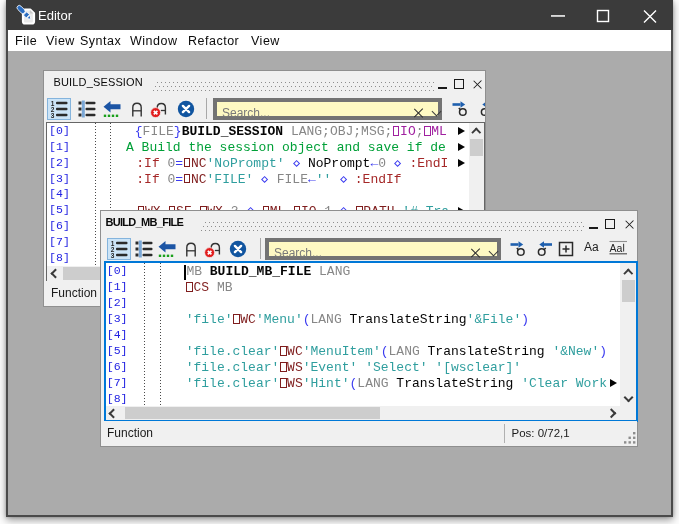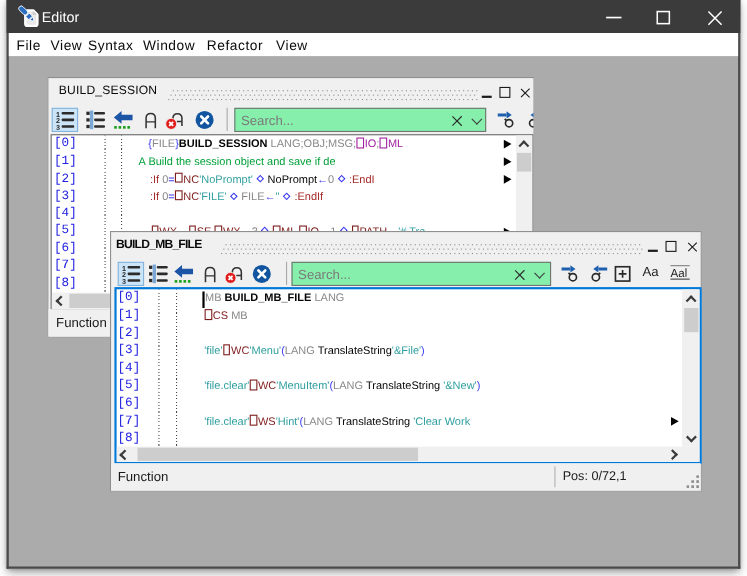--- a/index.html
+++ b/index.html
@@ -18,31 +18,31 @@
 .dotpx{position:absolute;left:0;top:0;width:1px;height:1px}
 .cmin{position:absolute;width:9px;height:2px;background:#1a1a1a}
 .cmax{position:absolute;width:10px;height:10px;border:1.5px solid #1a1a1a}
 .cclose{position:absolute;width:9px;height:9px}
 .cclose:before,.cclose:after{content:"";position:absolute;left:3.9px;top:-0.8px;width:1.35px;height:11px;background:#1a1a1a}
 .cclose:before{transform:rotate(45deg)}.cclose:after{transform:rotate(-45deg)}
 
 .ico{position:absolute}
 .selbtn{position:absolute;background:#cce4f7;border:1px solid #84b4dd}
 .tsep{position:absolute;width:1px;background:#a8a8a8}
-.sbox{position:absolute;height:22px;background:#86efac;border:1px solid #737373}
+.sbox{position:absolute;height:22px;background:#fef9c3;border:4px solid #737373}
 .sph{position:absolute;left:5px;top:3.5px;font-size:12px;color:#7a7a7a}
 .sx{position:absolute;width:10px;height:10px}
 .sx:before,.sx:after{content:"";position:absolute;left:4.5px;top:-1px;width:1.2px;height:12px;background:#2a2a2a}
 .sx:before{transform:rotate(45deg)}.sx:after{transform:rotate(-45deg)}
 .chev{position:absolute;width:7px;height:7px;border-left:1.5px solid #3c3c3c;border-bottom:1.5px solid #3c3c3c}
 
 .edit{position:absolute;background:#fff;overflow:hidden}
 .gut{position:absolute;font-family:"Liberation Mono",monospace;font-size:11.5px;line-height:15.93px;color:#2323e2;white-space:pre}
 .dot-v{position:absolute;width:1px;background-image:repeating-linear-gradient(#4a4a4a 0 1px,rgba(0,0,0,0) 1px 3px)}
-.cl{position:absolute;font-family:Liberation Sans, sans-serif;font-size:10px;line-height:16px;white-space:pre}
+.cl{position:absolute;font-family:Liberation Mono, monospace;font-size:13px;line-height:16px;white-space:pre}
 .tri{position:absolute;width:0;height:0;border-left:7px solid #050505;border-top:4.5px solid rgba(0,0,0,0);border-bottom:4.5px solid rgba(0,0,0,0)}
 .vsb{position:absolute;background:#f0f0f0}
 .hsb{position:absolute;background:#f0f0f0}
 .thumb{position:absolute;background:#cdcdcd}
 .ch{position:absolute;width:6.8px;height:6.8px;border-left:2.2px solid #3a3a3a;border-bottom:2.2px solid #3a3a3a}
 .caret{position:absolute;width:2px;background:#000}
 .dm{display:inline-block;box-sizing:border-box;width:5.2px;height:5.2px;border:1.2px solid currentColor;transform:rotate(45deg);margin:0 1.3px;vertical-align:1px}
 .qd{display:inline-block;box-sizing:border-box;width:6.6px;height:9.6px;border:1.35px solid currentColor;margin:0 .6px;vertical-align:-0.7px;background:#fff}
 
 .stat{position:absolute;left:0;right:0;bottom:0;height:25px;background:#f0f0f0;font-size:12px;color:#1a1a1a}
@@ -261,20 +261,21 @@
   </div>
   <div class="edit" style="left:2.5px;top:50px;width:534.5px;height:161px;border:2px solid #0078d7">
     <div class="gut" style="left:1.3px;top:0px;line-height:16.05px">[0]<br>[1]<br>[2]<br>[3]<br>[4]<br>[5]<br>[6]<br>[7]<br>[8]</div>
     <div class="dot-v" style="left:38.9px;top:0;height:143px"></div>
     <div class="dot-v" style="left:54px;top:0;height:143px"></div>
     <div class="caret" style="left:78.5px;top:1.5px;height:15.5px"></div>
     <div class="cl" style="left:80.9px;top:0.8px"><span class="g">MB</span> <span class="bk" style="font-weight:bold">BUILD_MB_FILE</span> <span class="g">LANG</span></div>
     <div class="cl" style="left:80.2px;top:16.85px"><span class="n"><i class="qd"></i>CS</span> <span class="g">MB</span></div>
     <div class="cl" style="left:80.2px;top:81.05px"><span class="s">'file.clear'</span><span class="n"><i class="qd"></i>WC</span><span class="s">'MenuItem'</span><span class="b">(</span><span class="g">LANG</span> <span class="bk">TranslateString</span> <span class="s">'&amp;New'</span><span class="b">)</span></div>
     <div class="cl" style="left:80.2px;top:48.95px"><span class="s">'file'</span><span class="n"><i class="qd"></i>WC</span><span class="s">'Menu'</span><span class="b">(</span><span class="g">LANG</span> <span class="bk">TranslateString</span><span class="s">'&amp;File'</span><span class="b">)</span></div>
+    <div class="cl" style="left:80.2px;top:97.1px"><span class="s">'file.clear'</span><span class="n"><i class="qd"></i>WS</span><span class="s">'Event'</span> <span class="s">'Select'</span> <span class="s">'[wsclear]'</span></div>
     <div class="cl" style="left:80.2px;top:113.15px"><span class="s">'file.clear'</span><span class="n"><i class="qd"></i>WS</span><span class="s">'Hint'</span><span class="b">(</span><span class="g">LANG</span> <span class="bk">TranslateString</span> <span class="s">'Clear Work</span></div>
     <div class="tri" style="left:504.5px;top:116.4px"></div>
     <div class="vsb" style="right:0;top:0;width:16px;height:143px">
       <div class="ch" style="left:4.5px;top:7px;transform:rotate(135deg)"></div>
       <div class="thumb" style="left:1.5px;top:17px;width:13px;height:22px"></div>
       <div class="ch" style="left:4.5px;top:131px;transform:rotate(-45deg)"></div>
     </div>
     <div style="position:absolute;right:0;bottom:0;width:16px;height:14px;background:#f0f0f0"></div>
     <div class="hsb" style="left:0;bottom:0;height:14px;width:514.5px">
       <div class="ch" style="left:4px;top:4px;transform:rotate(45deg)"></div>

